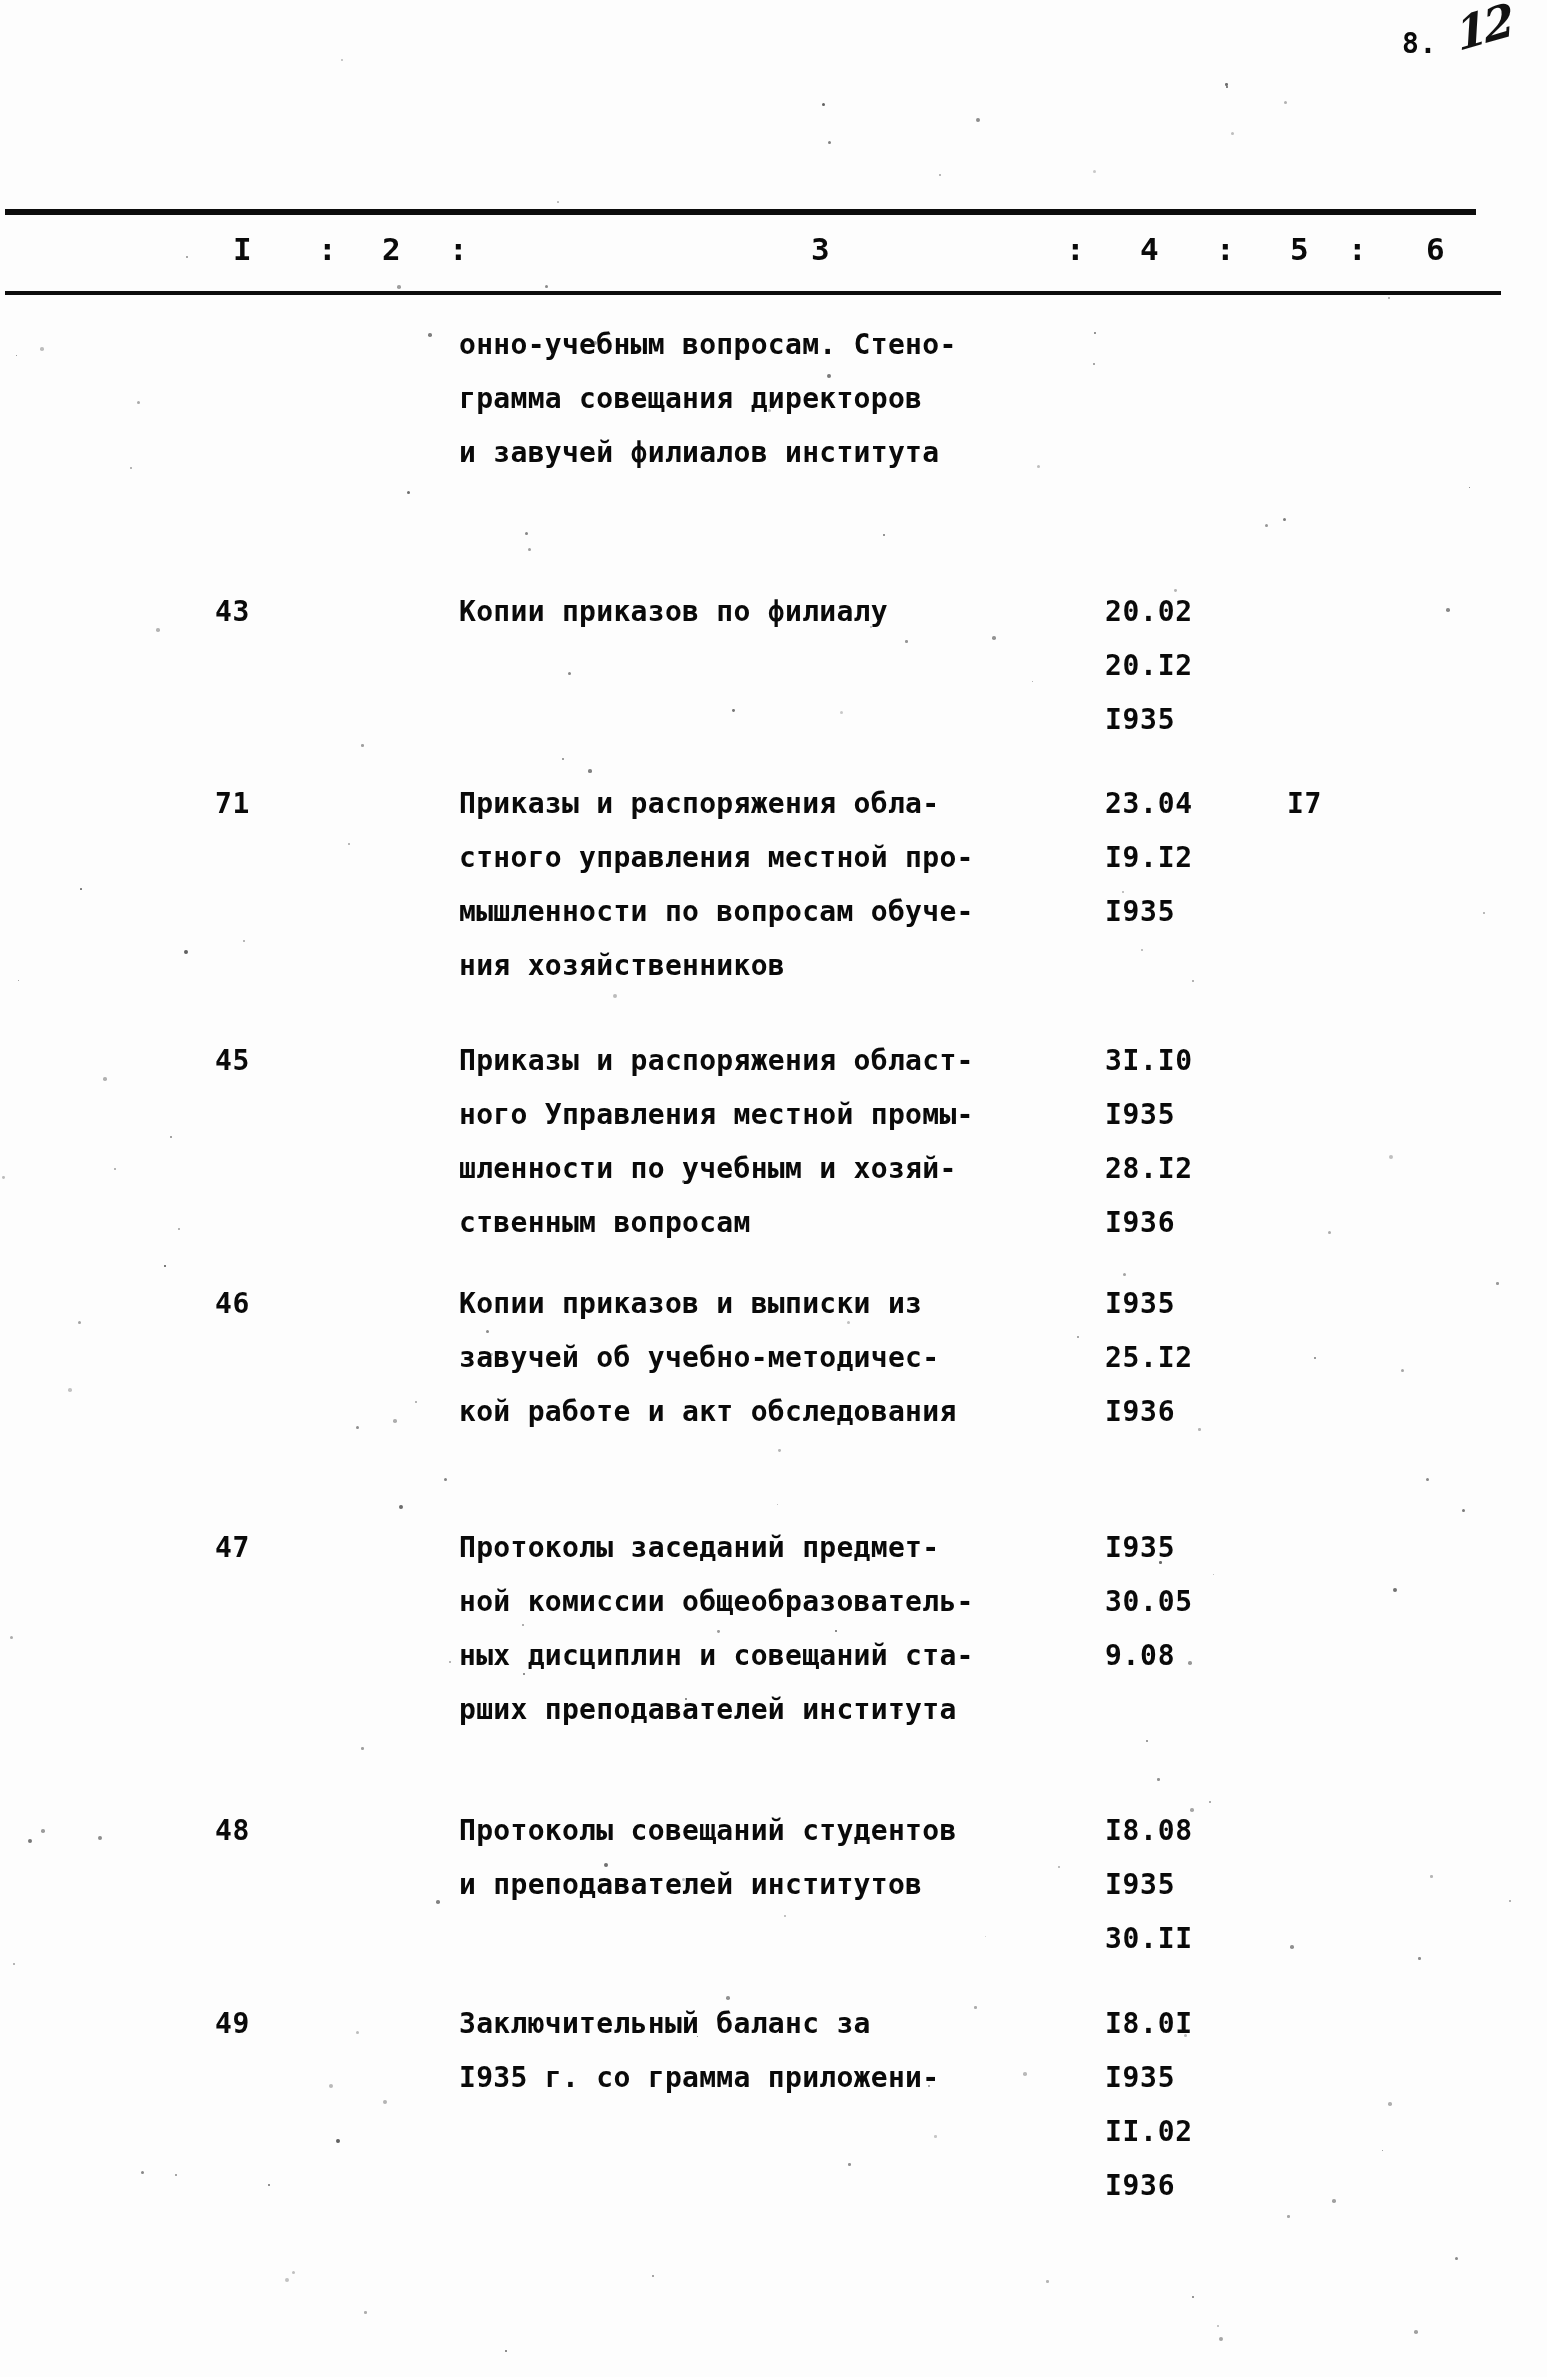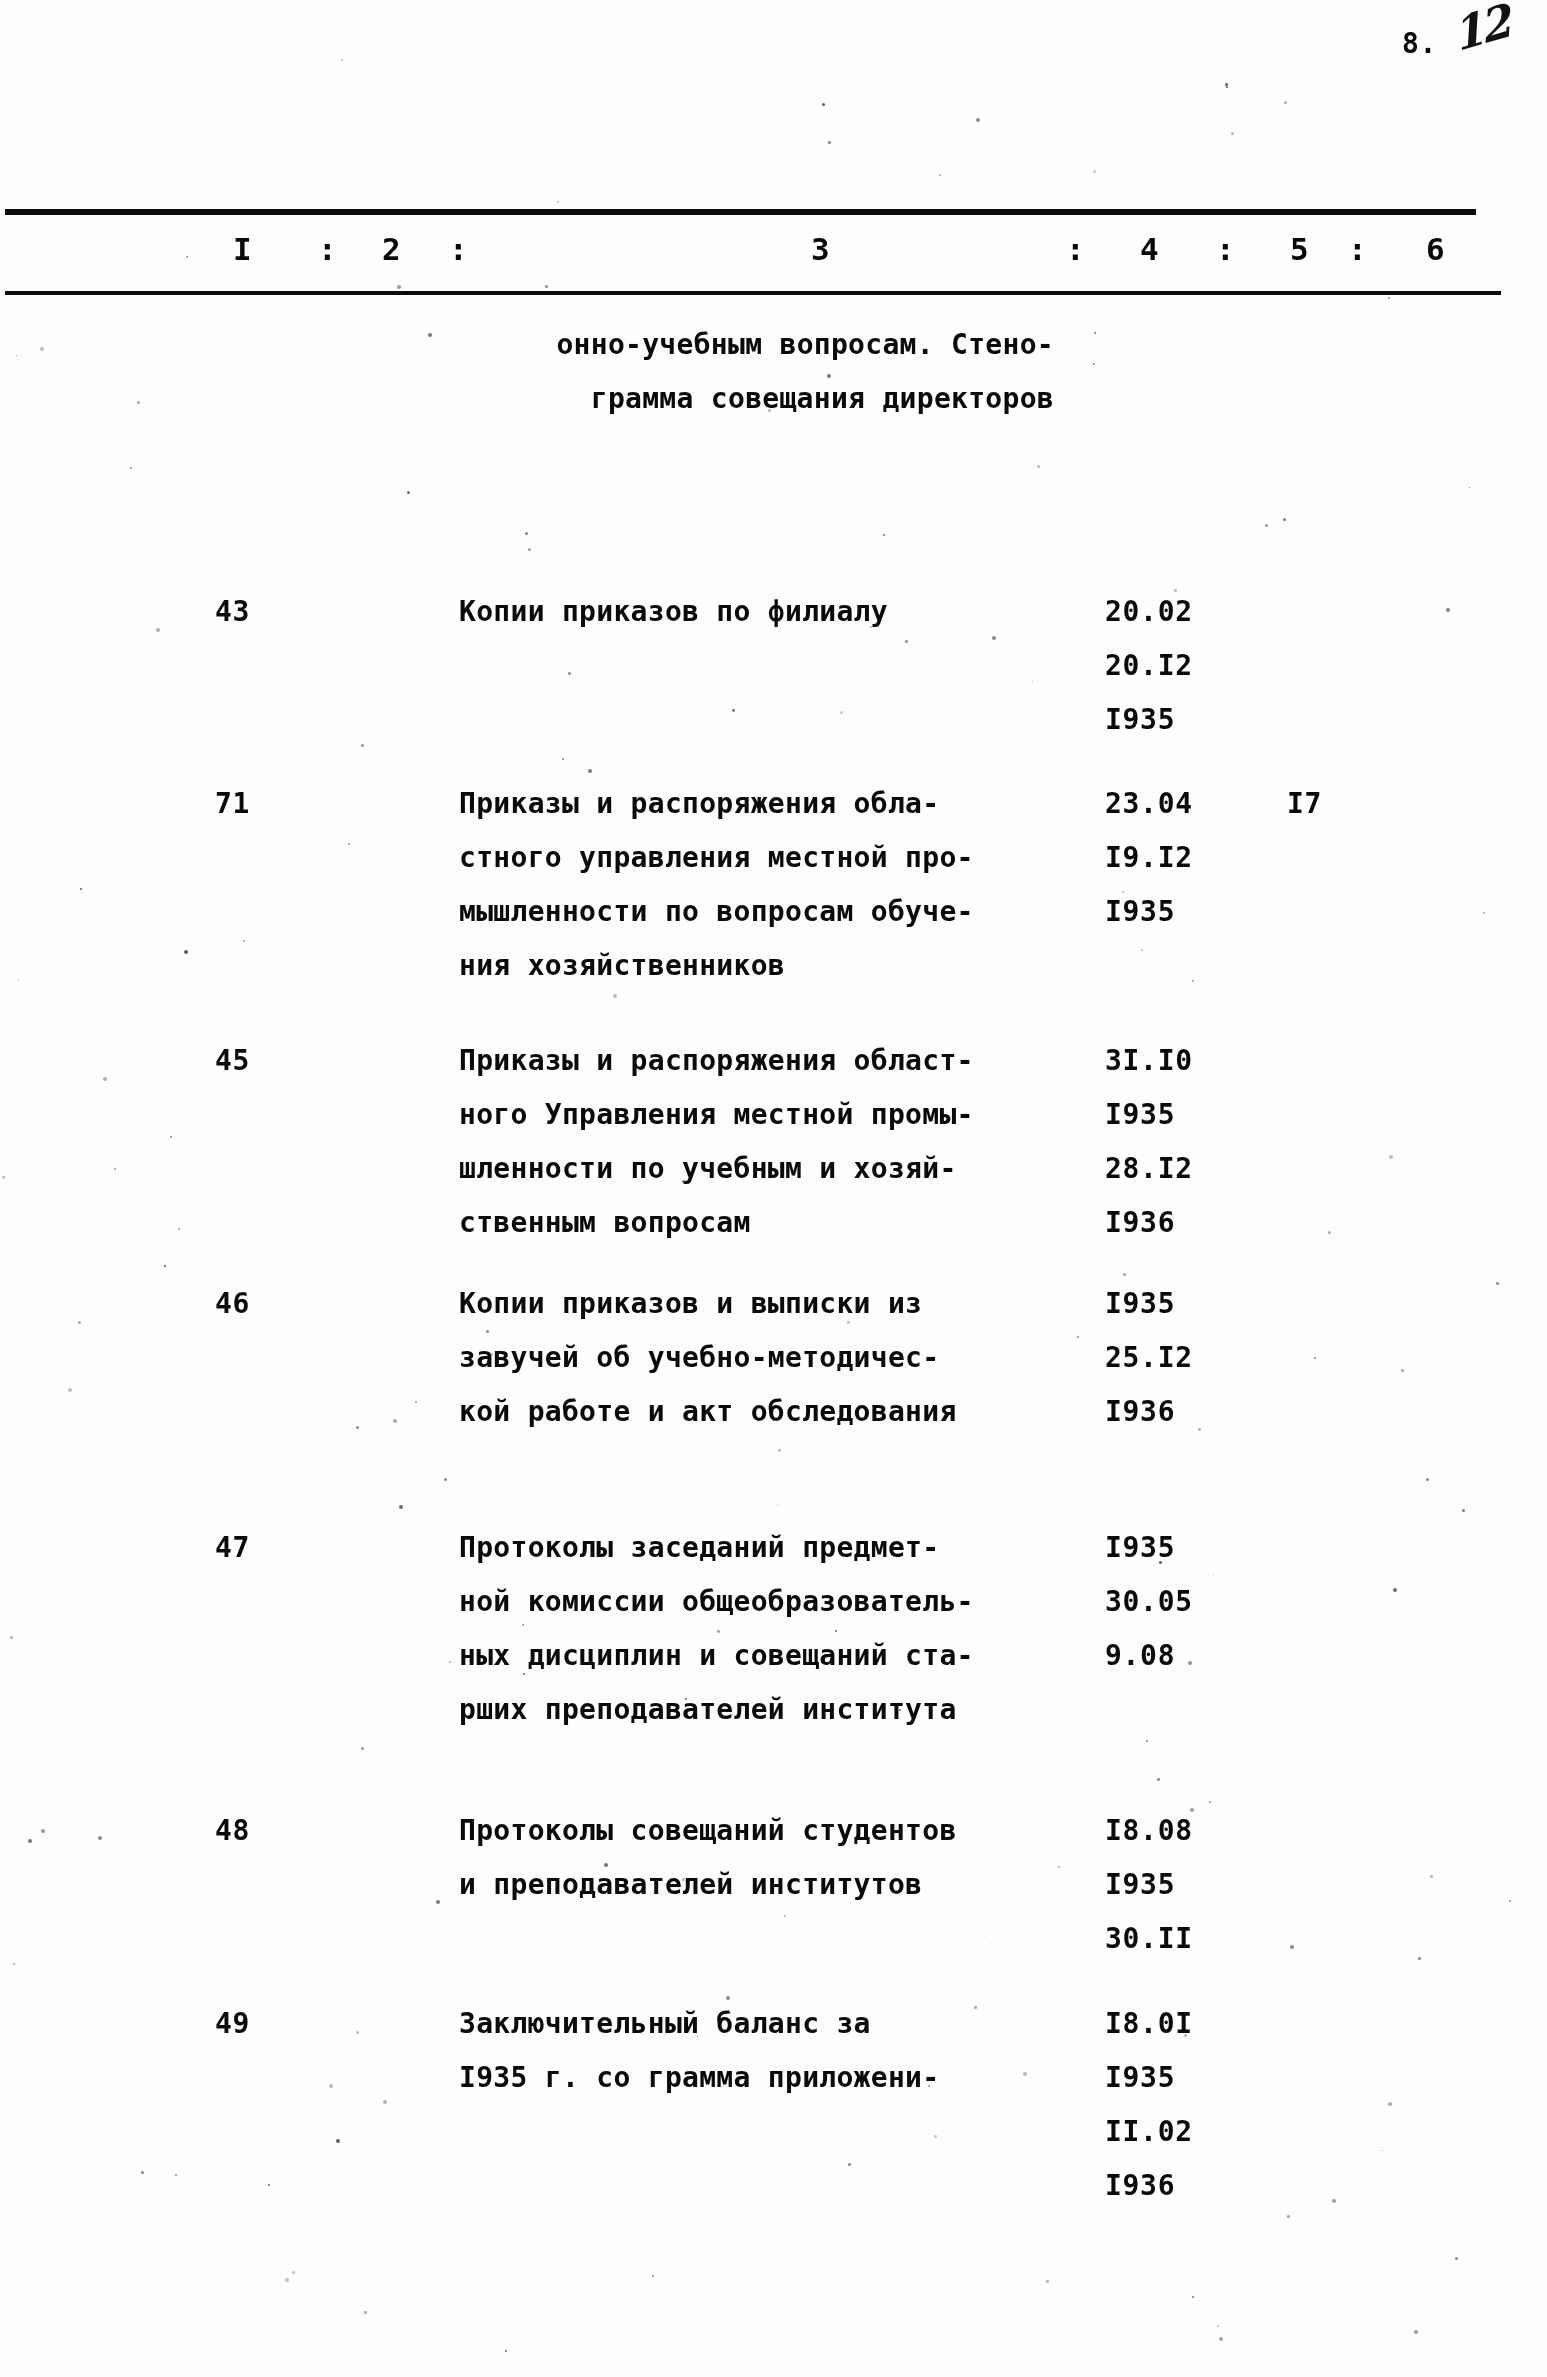--- a/index.html
+++ b/index.html
@@ -154,21 +154,21 @@
   }
 
   .desc-line,
   .date-line,
   .qty-line {
     display: block;
     height: 54px;
   }
 
   
-  .row-cont .cell-desc { left: 459px; text-align: right; }
+  .row-cont .cell-desc { left: 459px; }
 
 </style>
 </head>
 <body>
 
 <div id="page">
 
   <div class="folio-typed">8.</div>
 
   <div class="folio-hand">12</div>
@@ -186,21 +186,21 @@
     <span class="ch-4">4</span>
     <span class="ch-s4">:</span>
     <span class="ch-5">5</span>
     <span class="ch-s5">:</span>
     <span class="ch-6">6</span>
   </div>
 
   <div class="body-table" id="body-table">
       <div class="row row-cont" style="position: absolute; top: 0px; left: 0px;">
         <div class="cell-num"></div>
-        <div class="cell-desc"><span class="desc-line">онно-учебным вопросам. Стено-</span><span class="desc-line">грамма совещания директоров</span></div>
+        <div class="cell-desc"><span class="desc-line">онно-учебным вопросам. Стено-</span><span class="desc-line">грамма совещания директоров</span><span class="desc-line">и завучей филиалов института</span></div>
         <div class="cell-dates"></div>
         <div class="cell-qty"></div>
       </div>
       <div class="row" style="position: absolute; top: 267px; left: 0px;">
         <div class="cell-num">43</div>
         <div class="cell-desc"><span class="desc-line">Копии приказов по филиалу</span></div>
         <div class="cell-dates">
           <span class="date-line">20.02</span>
           <span class="date-line">20.I2</span>
           <span class="date-line">I935</span>

